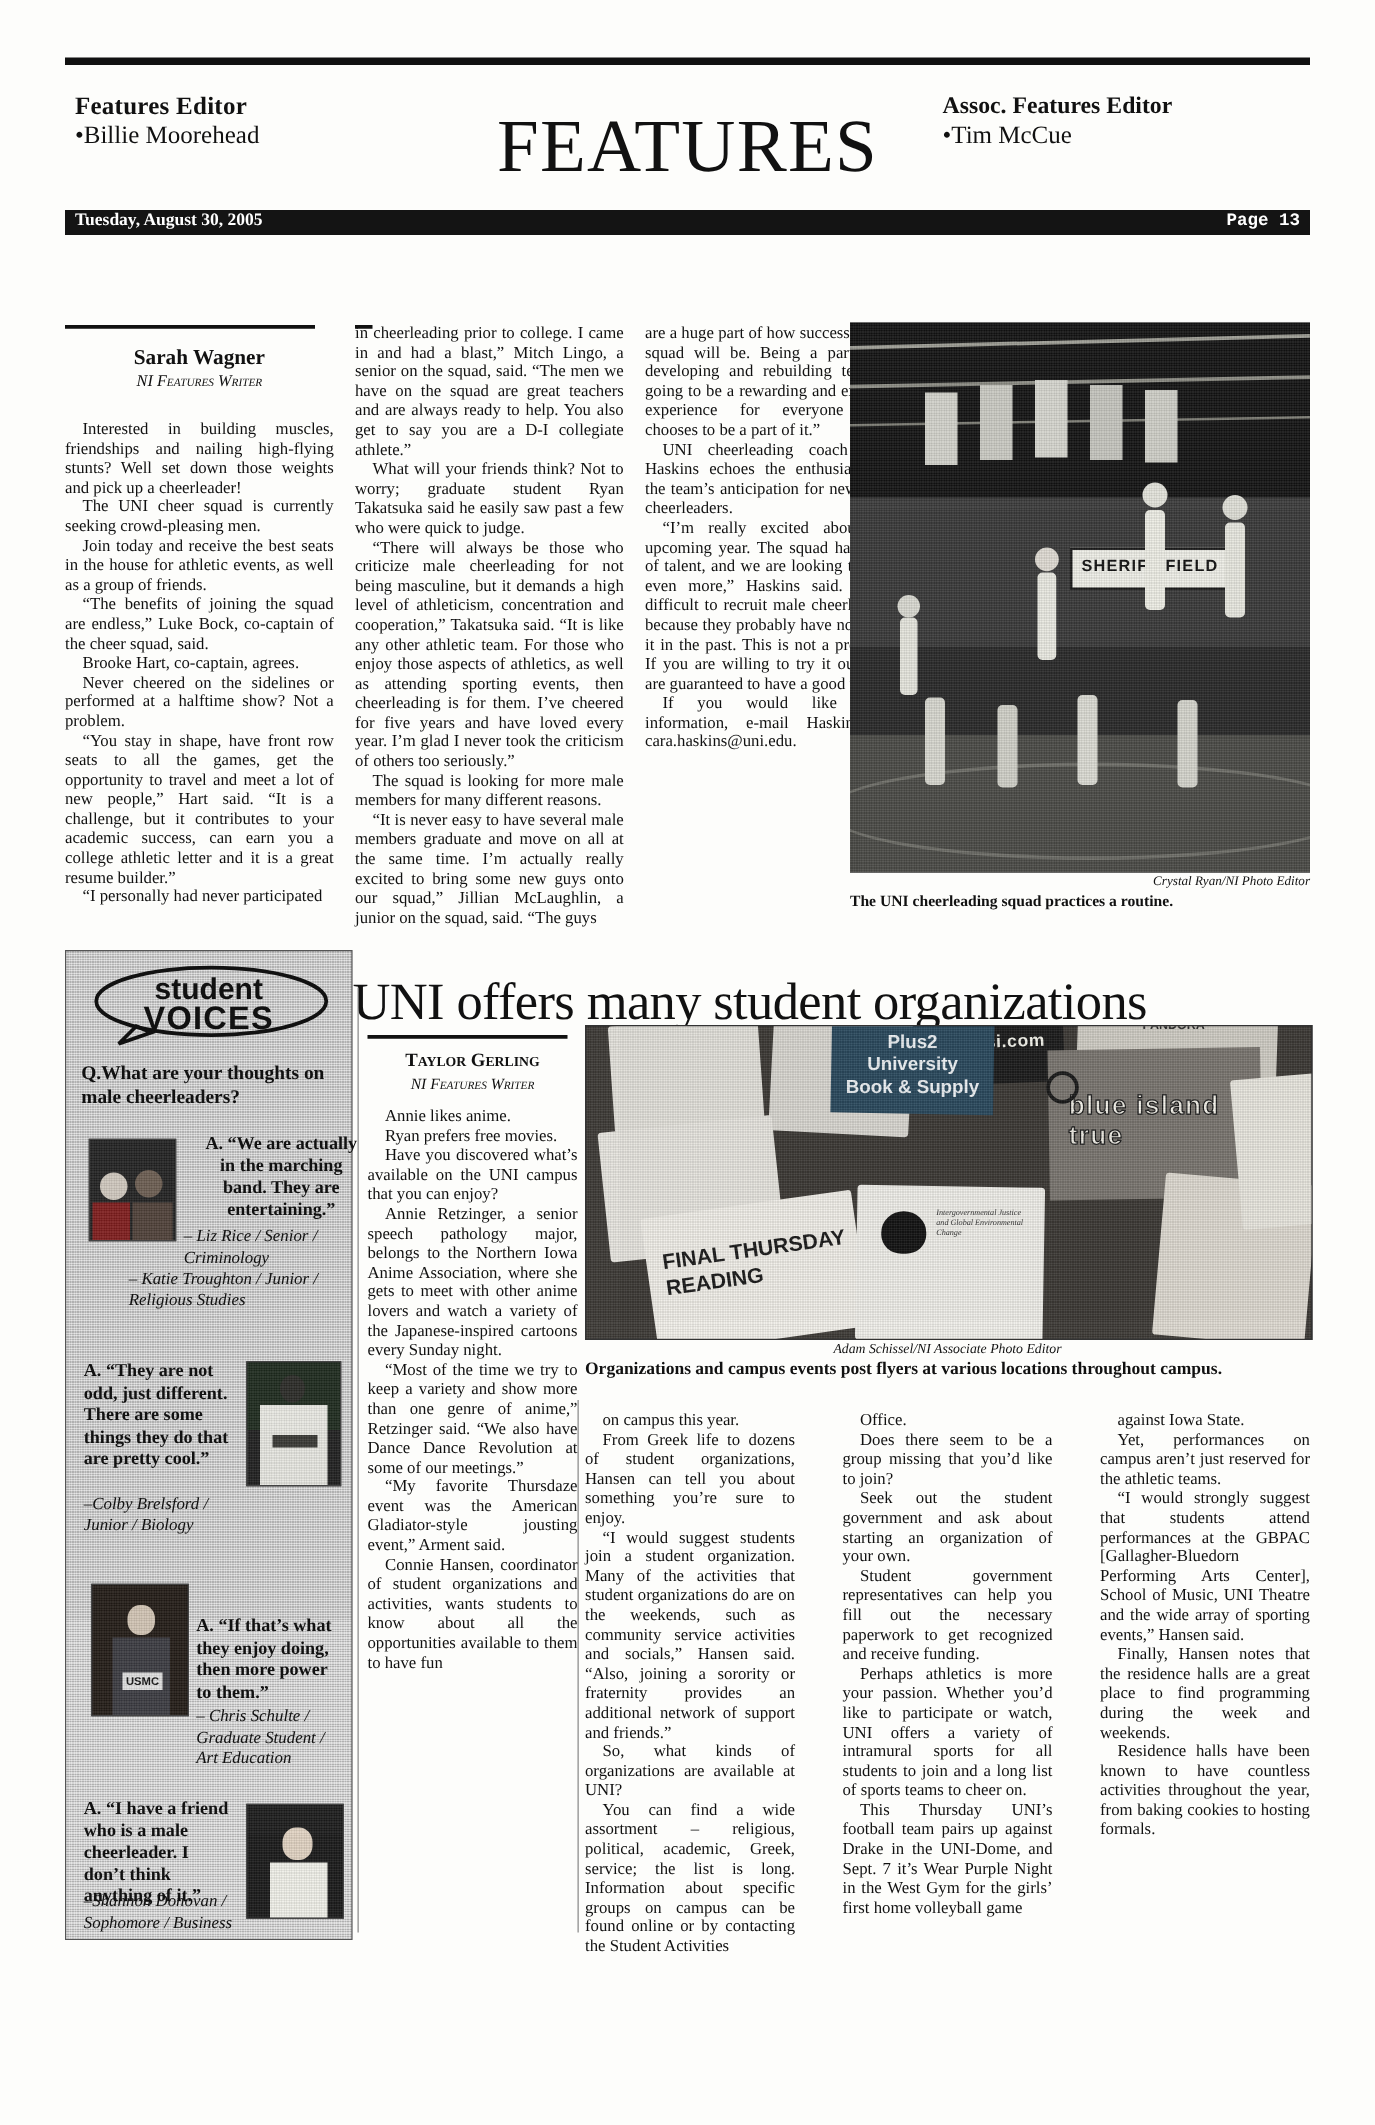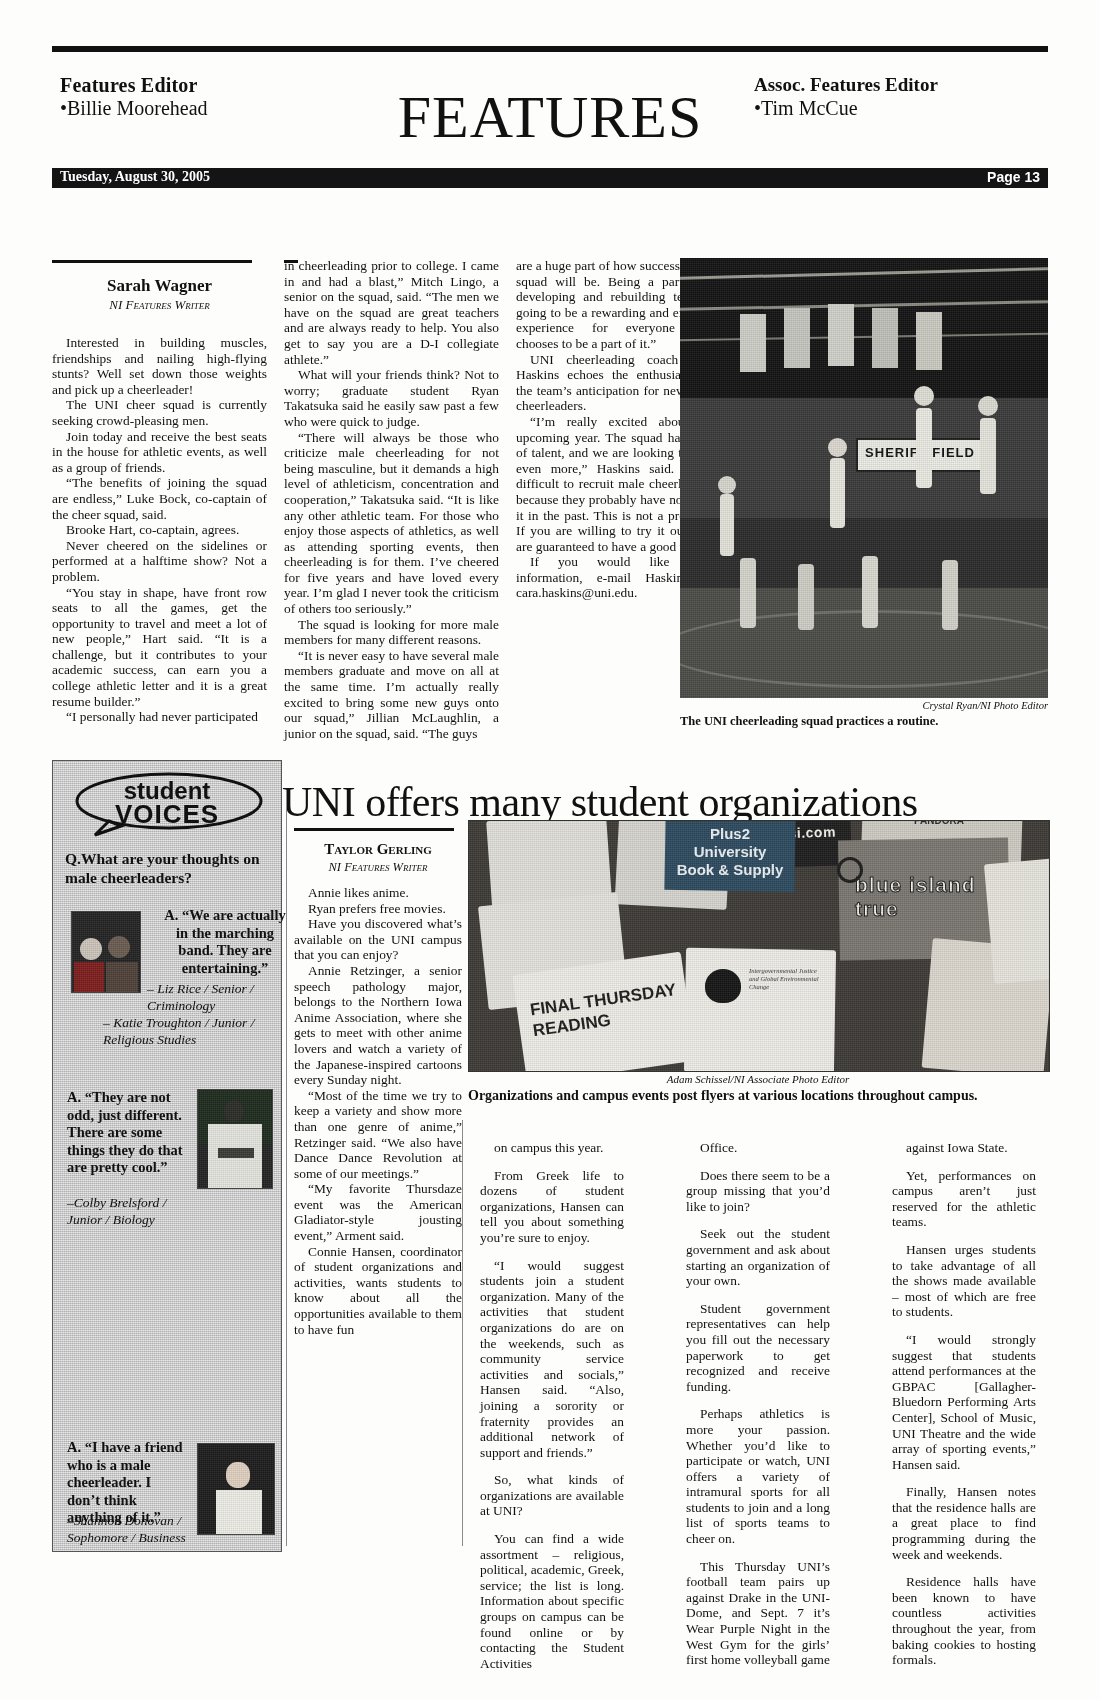--- a/index.html
+++ b/index.html
@@ -49,21 +49,21 @@
   .datebar{
     position:absolute;left:52px;top:168px;width:996px;height:20px;
     background:#141414;color:#fff;
   }
   .datebar .d{
     position:absolute;left:8px;top:1px;font-size:14px;font-weight:bold;
     font-family:"Liberation Serif",serif;
   }
   .datebar .p{
     position:absolute;right:8px;top:1px;font-size:14px;font-weight:bold;
-    font-family:Liberation Sans, sans-serif;
+    font-family:Liberation Mono, monospace;
   }
 
   
   .head1{
     position:absolute;left:48px;top:186px;width:1010px;
     font-size:60px;line-height:66px;font-weight:bold;
     letter-spacing:-1px;
     font-family:"Liberation Serif",serif;
   }
 
@@ -135,21 +135,21 @@
   .credit2{
     position:absolute;left:468px;top:1073px;width:580px;text-align:center;
     font-size:11px;font-style:italic;
   }
   .cap2{
     position:absolute;left:468px;top:1087px;width:580px;
     font-size:14px;font-weight:bold;line-height:17px;
   }
   .a2cols{position:absolute;left:468px;top:1128px;width:580px;}
   .a2col{position:absolute;top:0;width:168px;font-size:13.4px;line-height:15.6px;text-align:justify;}
-  .a2col p{margin:12px;text-indent:14px;}
+  .a2col p{margin:0;text-indent:14px;}
   .b1{left:0;}
   .b2{left:206px;}
   .b3{left:412px;}
 
   .vline{position:absolute;width:1px;background:#8a8a8a;}
 
   
   .ph-fig{position:absolute;background:#d8d8d2;border-radius:3px;}
   .ph-dark{position:absolute;background:#0d0d0d;}
   .ph-mid{position:absolute;background:#585858;}
@@ -302,20 +302,31 @@
       <div class="sv-attr" style="position:absolute;left:4px;top:112px;width:130px;">–Colby Brelsford / Junior / Biology</div>
       <div class="sv-thumb" style="position:absolute;left:134px;top:6px;width:74px;height:98px;">
         <div style="position:absolute;left:0;top:0;width:74px;height:54px;background:#1d2a1d;"></div>
         <div style="position:absolute;left:26px;top:10px;width:20px;height:22px;background:#2a2a26;border-radius:50%;"></div>
         <div style="position:absolute;left:10px;top:34px;width:54px;height:64px;background:#e6e6e0;"></div>
         <div style="position:absolute;left:20px;top:58px;width:36px;height:10px;background:#3a3a36;"></div>
         <div class="grain"></div>
       </div>
     </div>
 
+    <div class="sv-item" style="top:500px;height:170px;">
+      <div class="sv-thumb" style="position:absolute;left:10px;top:6px;width:76px;height:104px;">
+        <div style="position:absolute;left:0;top:0;width:76px;height:104px;background:#221b16;"></div>
+        <div style="position:absolute;left:28px;top:16px;width:22px;height:24px;background:#cfc2b2;border-radius:45%;"></div>
+        <div style="position:absolute;left:16px;top:42px;width:46px;height:62px;background:#3a3a40;"></div>
+        <div style="position:absolute;left:24px;top:70px;width:32px;height:14px;background:#ddd;font-size:9px;color:#111;text-align:center;line-height:14px;font-family:'Liberation Sans',sans-serif;font-weight:bold;">USMC</div>
+        <div class="grain"></div>
+      </div>
+      <div class="sv-a" style="position:absolute;left:94px;top:32px;width:116px;">A. “If that’s what they enjoy doing, then more power to them.”</div>
+      <div class="sv-attr" style="position:absolute;left:94px;top:104px;width:120px;">– Chris Schulte / Graduate Student / Art Education</div>
+    </div>
 
     <div class="sv-item" style="top:678px;height:110px;">
       <div class="sv-a" style="position:absolute;left:4px;top:0;width:116px;">A. “I have a friend who is a male cheerleader.  I don’t think anything of it.”</div>
       <div class="sv-attr" style="position:absolute;left:4px;top:74px;width:130px;">–Shannon Donovan / Sophomore / Business</div>
       <div class="sv-thumb" style="position:absolute;left:134px;top:4px;width:76px;height:90px;">
         <div style="position:absolute;left:0;top:0;width:76px;height:90px;background:#1b1b1b;"></div>
         <div style="position:absolute;left:28px;top:18px;width:24px;height:26px;background:#e0d2c2;border-radius:45%;"></div>
         <div style="position:absolute;left:18px;top:46px;width:46px;height:44px;background:#efefe8;"></div>
         <div class="grain"></div>
       </div>
@@ -386,20 +397,19 @@
       <p class="noind">Office.</p>
       <p>Does there seem to be a group missing that you’d like to join?</p>
       <p>Seek out the student government and ask about starting an organization of your own.</p>
       <p>Student government representatives can help you fill out the necessary paperwork to get recognized and receive funding.</p>
       <p>Perhaps athletics is more your passion. Whether you’d like to participate or watch, UNI offers a variety of intramural sports for all students to join and a long list of sports teams to cheer on.</p>
       <p>This Thursday UNI’s football team pairs up against Drake in the UNI-Dome, and Sept. 7 it’s Wear Purple Night in the West Gym for the girls’ first home volleyball game</p>
     </div>
     <div class="a2col b3">
       <p class="noind">against Iowa State.</p>
       <p>Yet, performances on campus aren’t just reserved for the athletic teams.</p>
-      <p>Hansen urges students to take advantage of all the shows made available – most of which are free to students.</p>
       <p>“I would strongly suggest that students attend performances at the GBPAC [Gallagher-Bluedorn Performing Arts Center], School of Music, UNI Theatre and the wide array of sporting events,” Hansen said.</p>
       <p>Finally, Hansen notes that the residence halls are a great place to find programming during the week and weekends.</p>
       <p>Residence halls have been known to have countless activities throughout the year, from baking cookies to hosting formals.</p>
     </div>
   </div>
 
 </div>
 
 </body></html>

